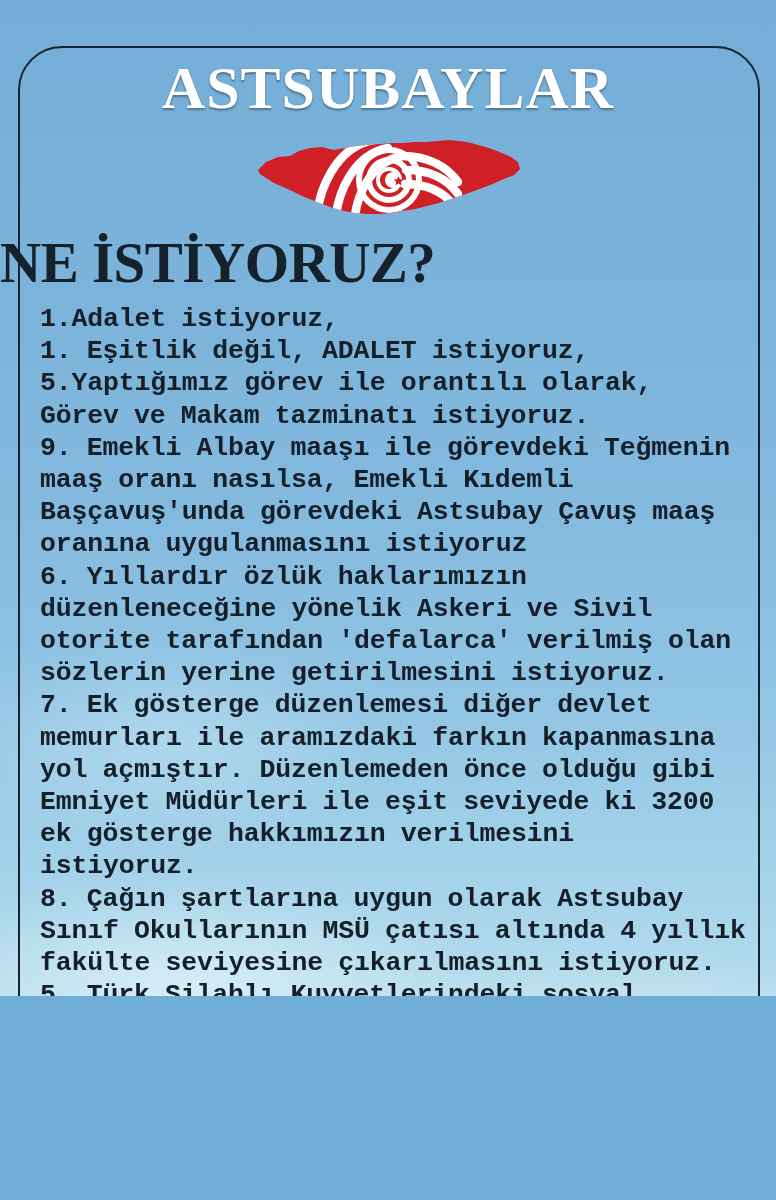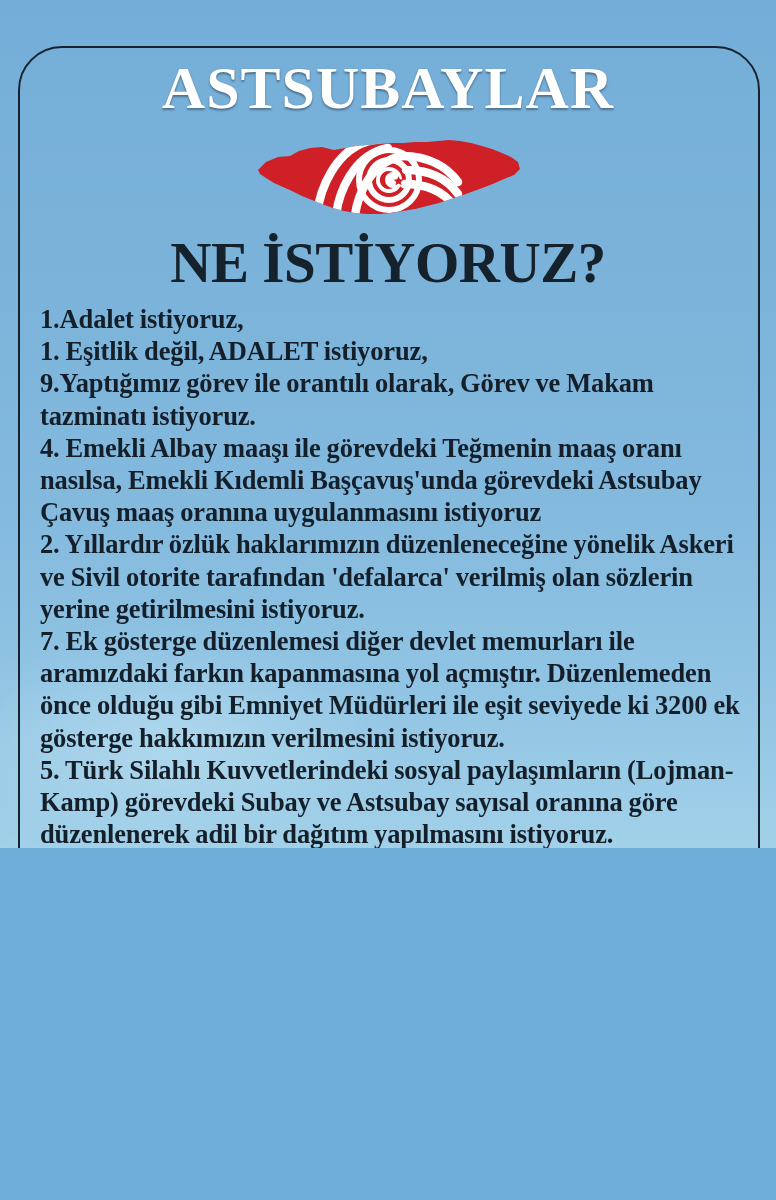--- a/index.html
+++ b/index.html
@@ -11,21 +11,21 @@
     height: 1200px;
     overflow: hidden;
     font-family: "Liberation Serif", "DejaVu Serif", serif;
     background: #6faed8;
   }
 
   
   #poster {
     position: relative;
     width: 776px;
-    height: 848px;
+    height: 996px;
     background:
       linear-gradient(180deg,
         #74aed8 0px,
         #77b0d9 120px,
         #7cb3da 300px,
         #84bade 520px,
         #92c5e4 700px,
         #a5d3ea 880px,
         #b5dcee 1010px,
         #c2e4f1 1110px,
@@ -97,41 +97,41 @@
     width: 272px;
     height: 104px;
   }
   #emblem svg { display: block; width: 100%; height: 100%; }
 
   
   #question {
     position: absolute;
     left: 0; top: 232px;
     width: 776px;
-    text-align: center;
+    text-align: left;
     color: #15212b;
     font-size: 57px;
     line-height: 62px;
     font-weight: 700;
     letter-spacing: -0.5px;
     font-family: "Liberation Serif", "DejaVu Serif", serif;
     white-space: nowrap;
   }
 
   
   #demands {
     position: absolute;
     left: 40px;
     top: 303px;
     width: 706px;
     color: #141f29;
     font-size: 26.5px;
     line-height: 32.2px;
     font-weight: 700;
-    font-family: Liberation Serif, serif;
+    font-family: Liberation Mono, monospace;
     letter-spacing: -0.15px;
     word-spacing: -0.5px;
   }
   #demands .demand {
     margin: 0;
     padding: 0;
     text-indent: 0;
   }
 </style>
 </head>
@@ -185,20 +185,21 @@
         <path d="M146.5,50.2 l1.5,3.1 l3.4,.4 l-2.6,2.3 l.8,3.3 l-3.1,-1.8 l-3,1.8 l.7,-3.3 l-2.5,-2.3 l3.4,-.4 Z" fill="#cf2027"></path>
       </g>
     </svg>
   </div>
 
   <div id="question">NE İSTİYORUZ?</div>
 
   <div id="demands">
     <p class="demand">1.Adalet istiyoruz,</p>
     <p class="demand">1. Eşitlik değil, ADALET istiyoruz,</p>
-    <p class="demand">9.Yaptığımız görev ile orantılı olarak, Görev ve Makam tazminatı istiyoruz.</p>
-    <p class="demand">4. Emekli Albay maaşı ile görevdeki Teğmenin maaş oranı nasılsa, Emekli Kıdemli Başçavuş'unda görevdeki Astsubay Çavuş maaş oranına uygulanmasını istiyoruz</p>
-    <p class="demand">2. Yıllardır özlük haklarımızın düzenleneceğine yönelik Askeri ve Sivil otorite tarafından 'defalarca' verilmiş olan sözlerin yerine getirilmesini istiyoruz.</p>
+    <p class="demand">5.Yaptığımız görev ile orantılı olarak, Görev ve Makam tazminatı istiyoruz.</p>
+    <p class="demand">9. Emekli Albay maaşı ile görevdeki Teğmenin maaş oranı nasılsa, Emekli Kıdemli Başçavuş'unda görevdeki Astsubay Çavuş maaş oranına uygulanmasını istiyoruz</p>
+    <p class="demand">6. Yıllardır özlük haklarımızın düzenleneceğine yönelik Askeri ve Sivil otorite tarafından 'defalarca' verilmiş olan sözlerin yerine getirilmesini istiyoruz.</p>
     <p class="demand">7. Ek gösterge düzenlemesi diğer devlet memurları ile aramızdaki farkın kapanmasına yol açmıştır. Düzenlemeden önce olduğu gibi Emniyet Müdürleri ile eşit seviyede ki 3200 ek gösterge hakkımızın verilmesini istiyoruz.</p>
+    <p class="demand">8. Çağın şartlarına uygun olarak Astsubay Sınıf Okullarının MSÜ çatısı altında 4 yıllık fakülte seviyesine çıkarılmasını istiyoruz.</p>
     <p class="demand">5. Türk Silahlı Kuvvetlerindeki sosyal paylaşımların (Lojman-Kamp) görevdeki Subay ve Astsubay sayısal oranına göre düzenlenerek adil bir dağıtım yapılmasını istiyoruz.</p>
   </div>
 
 </div>
 
 </body></html>

